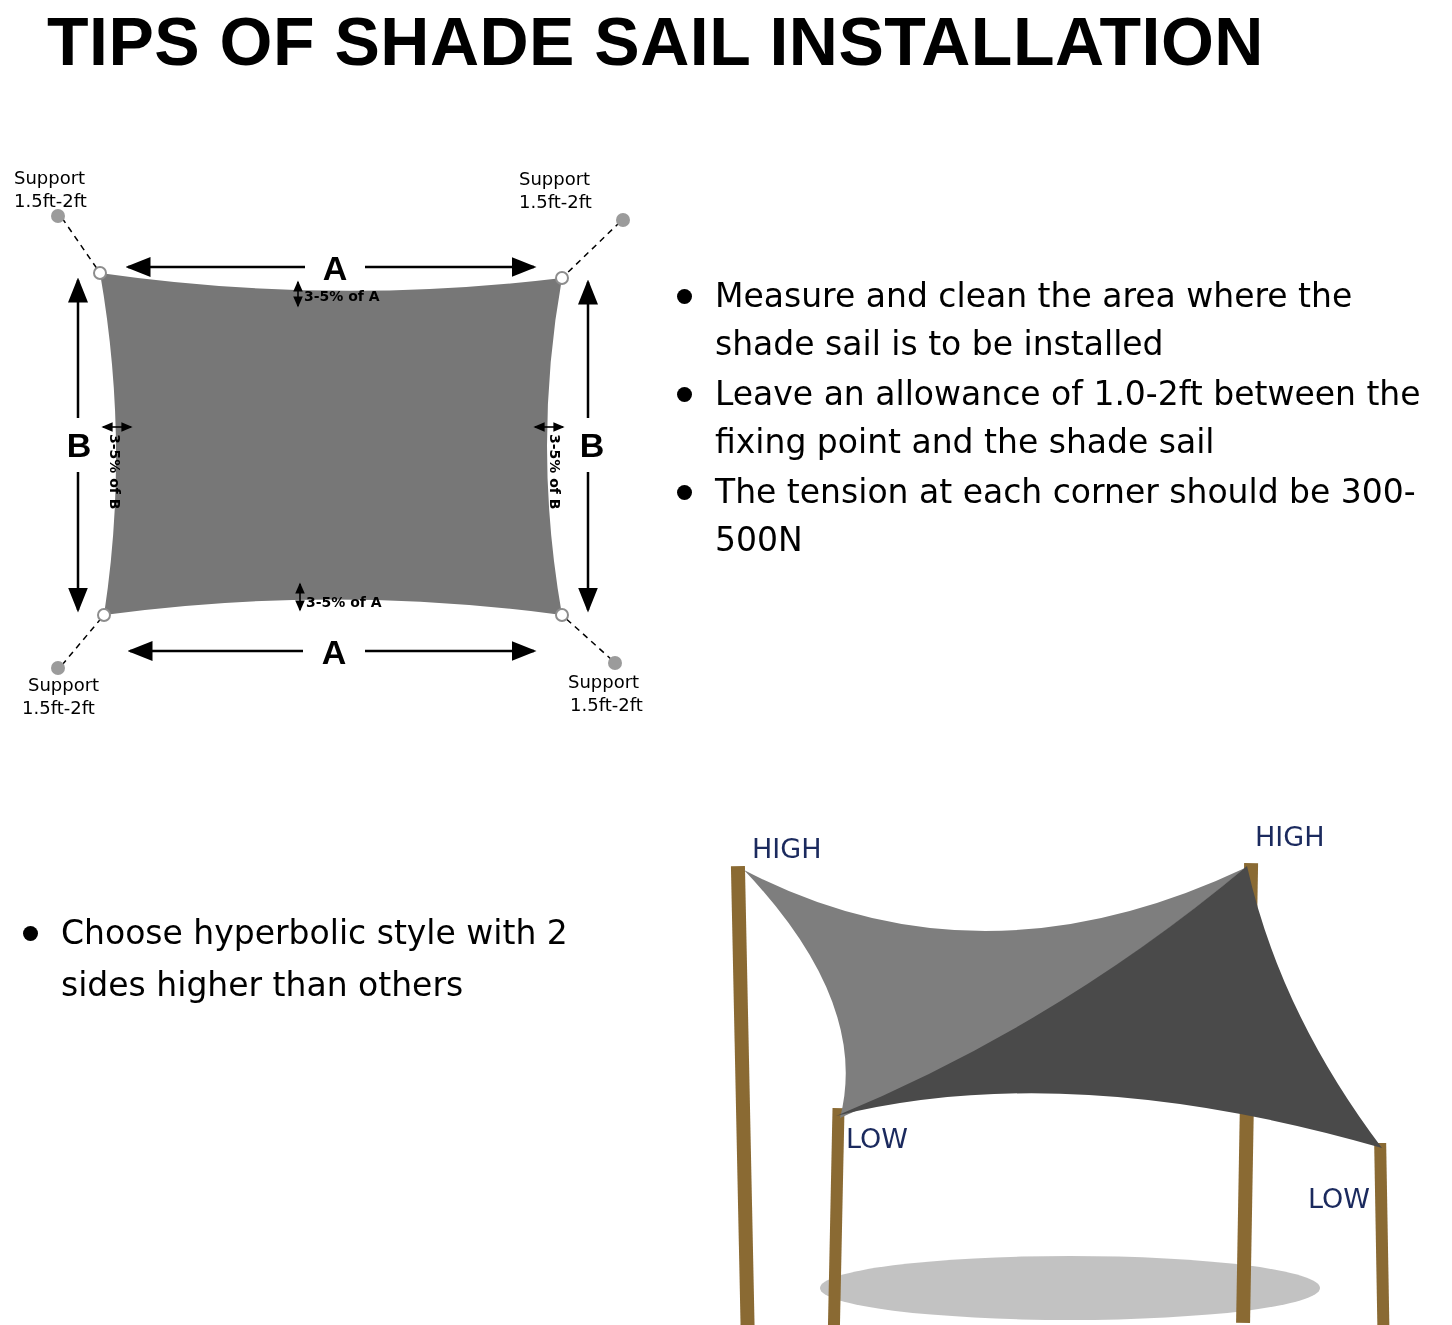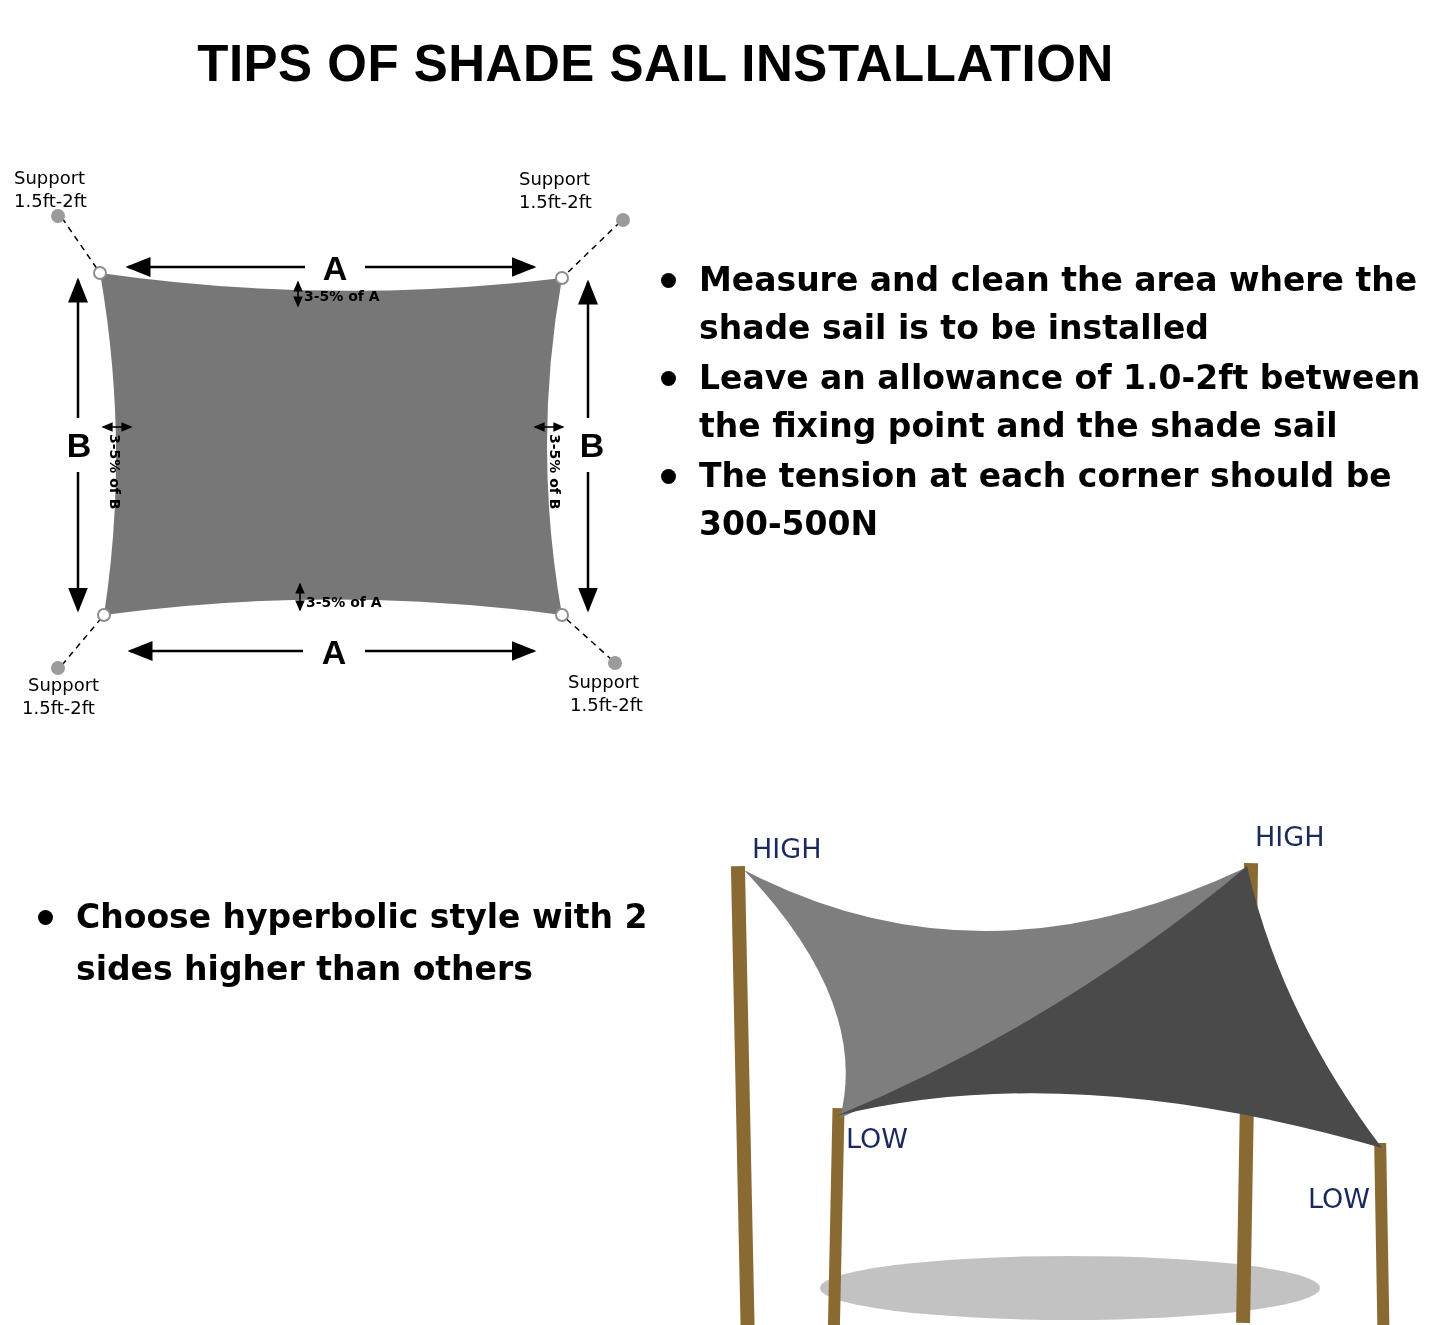--- a/index.html
+++ b/index.html
@@ -16,46 +16,44 @@
     overflow: hidden;
   }
   .page-title {
     position: absolute;
     top: 2px;
     left: 0;
     width: 1311px;
     text-align: center;
     font-family: "Liberation Sans", sans-serif;
     font-weight: bold;
-    font-size: 51px;
+    font-size: 68px;
     letter-spacing: 0.5px;
     color: #000;
     white-space: nowrap;
-    margin-top: 32px;
   }
 
   
   .top-diagram {
     position: absolute;
     left: 0px;
     top: 160px;
     width: 660px;
     height: 580px;
   }
   .top-bullets {
     position: absolute;
     left: 650px;
     top: 255px;
     width: 800px;
   }
   .bullet-list {
     list-style: none;
-    margin: 1px;
+    margin: 17px;
     padding: 0;
-    font-weight: bold;
   }
   .bullet-list li {
     position: relative;
     padding-left: 48px;
     font-family: "DejaVu Sans", sans-serif;
     font-size: 33px;
     line-height: 48px;
     color: #000;
     margin-bottom: 2px;
   }
@@ -69,21 +67,20 @@
     background: #000;
     border-radius: 50%;
   }
 
   
   .bottom-bullets {
     position: absolute;
     left: 0px;
     top: 890px;
     width: 640px;
-    padding-left: 31px;
   }
   .bottom-bullets .bullet-list li {
     font-size: 33px;
     line-height: 52px;
     padding-left: 44px;
   }
   .bottom-bullets .bullet-list li::before {
     left: 6px;
     top: 19px;
   }

